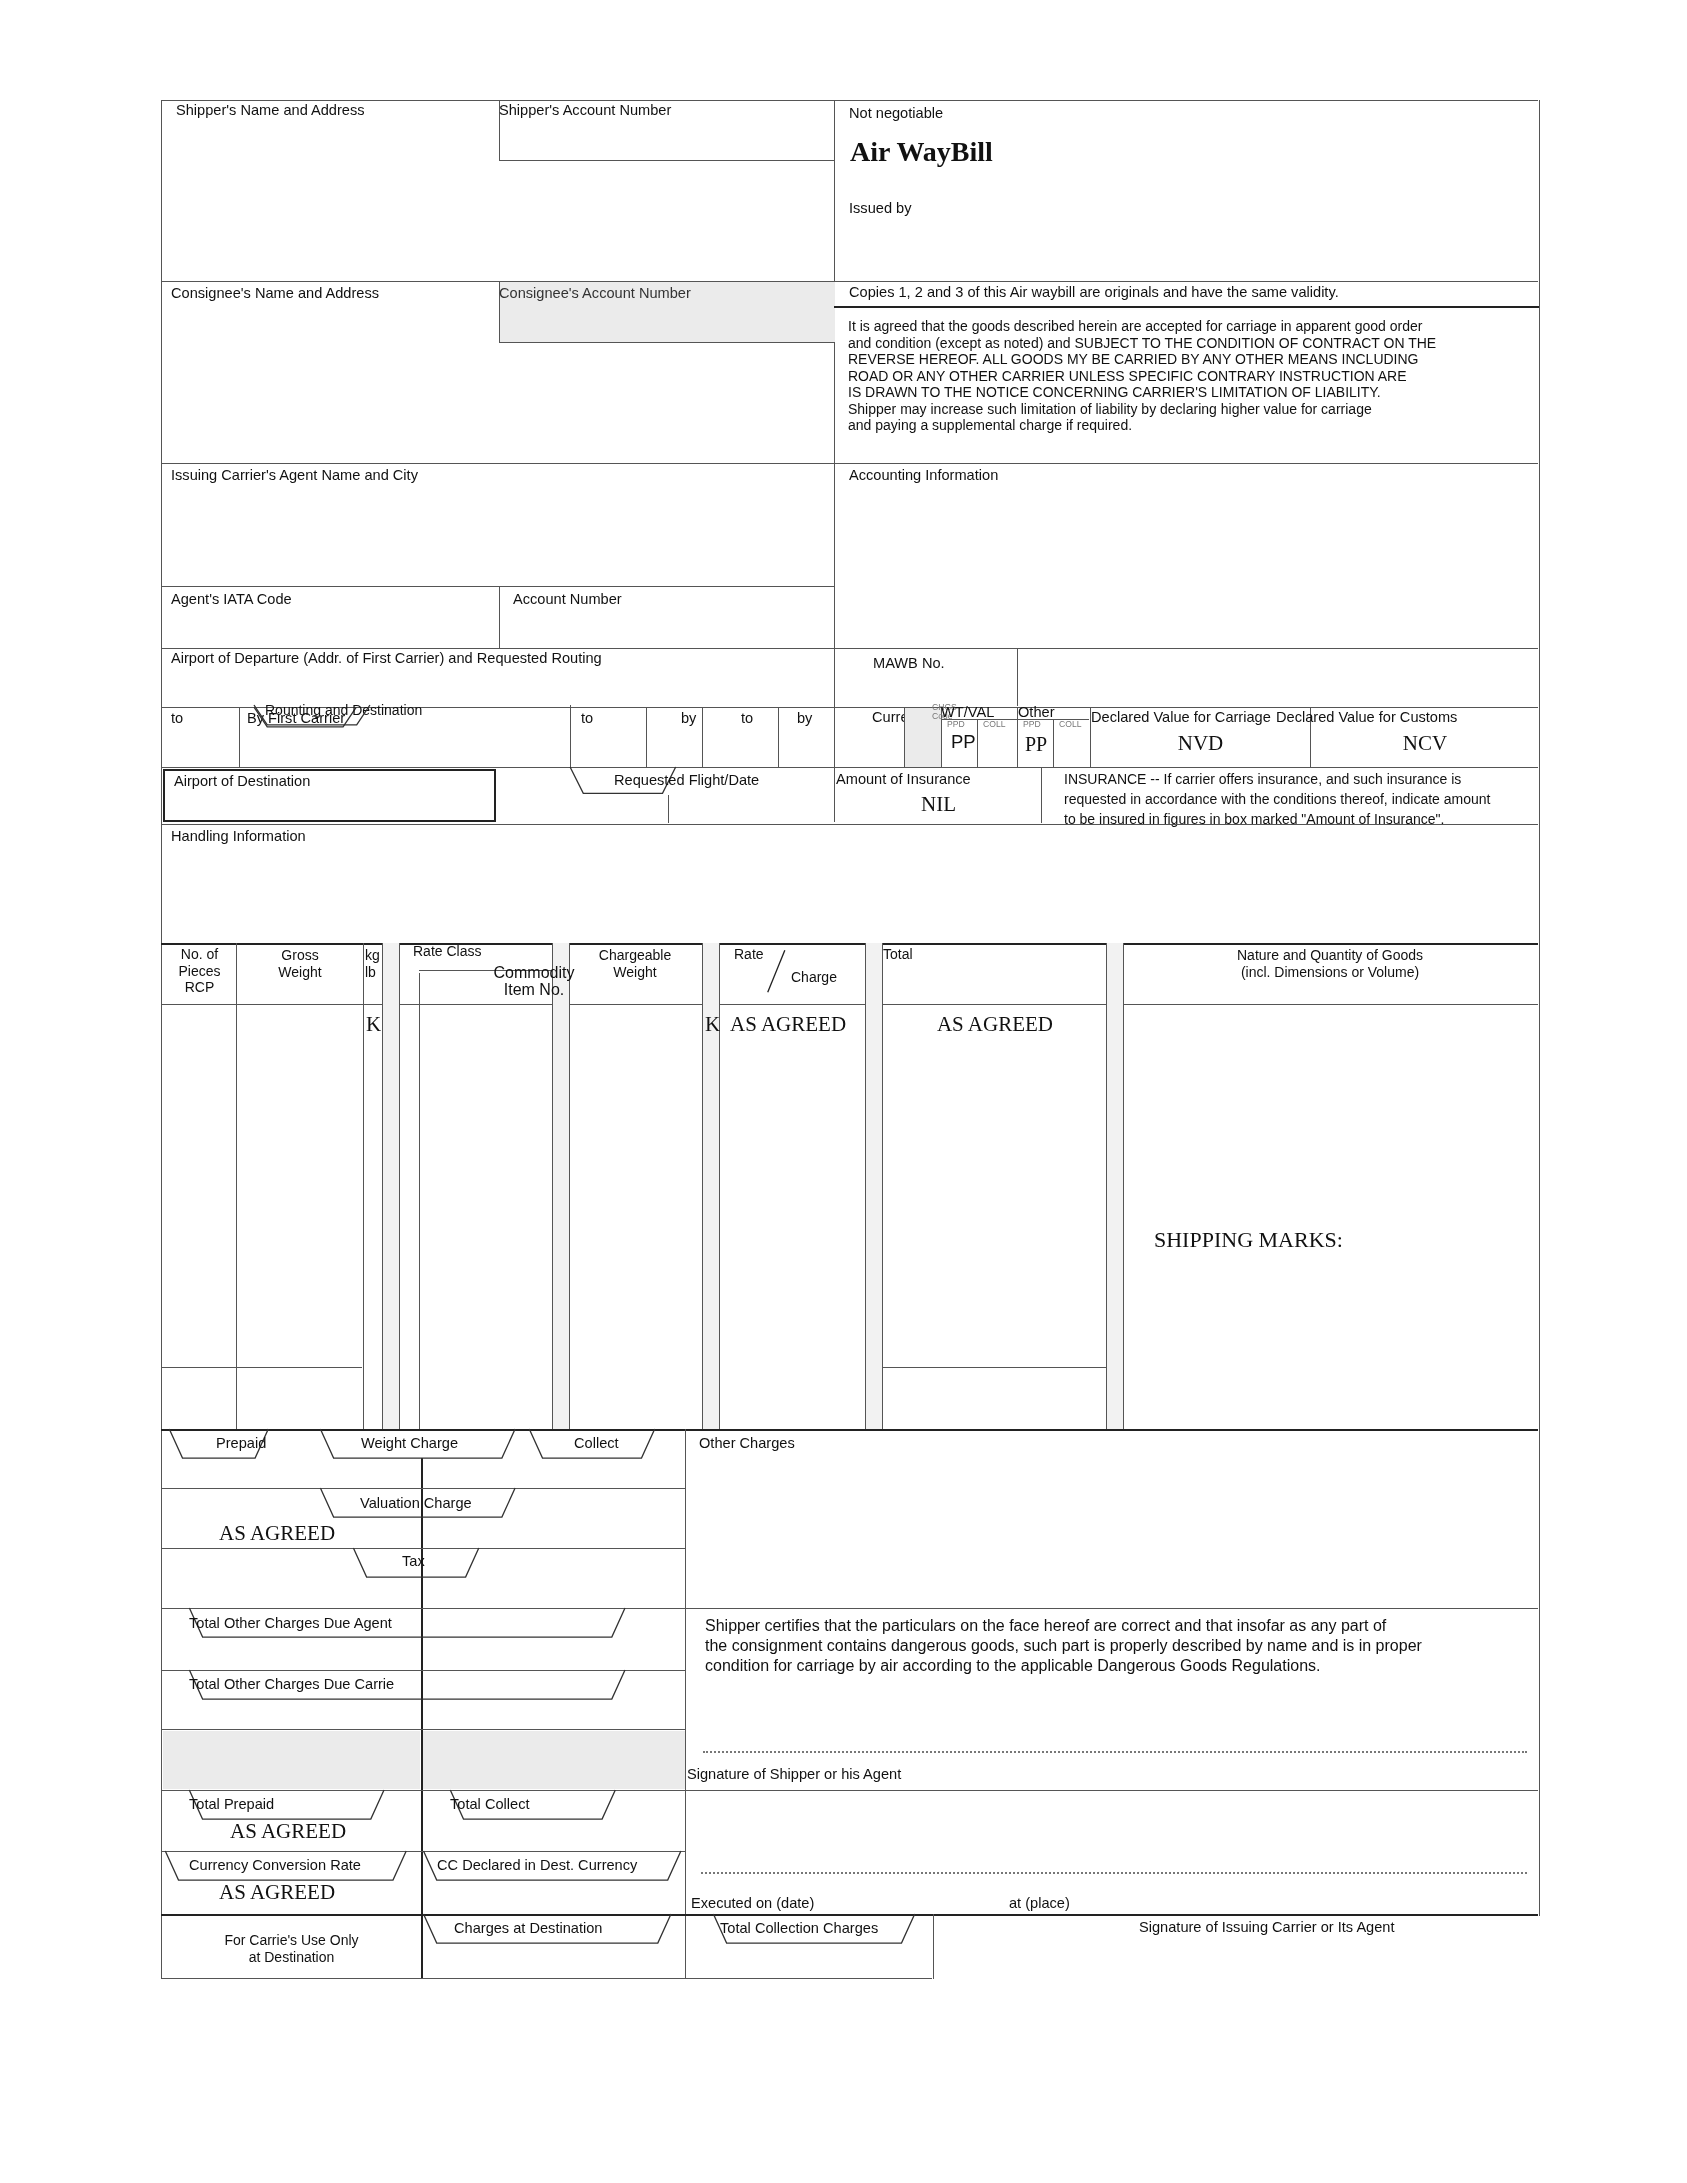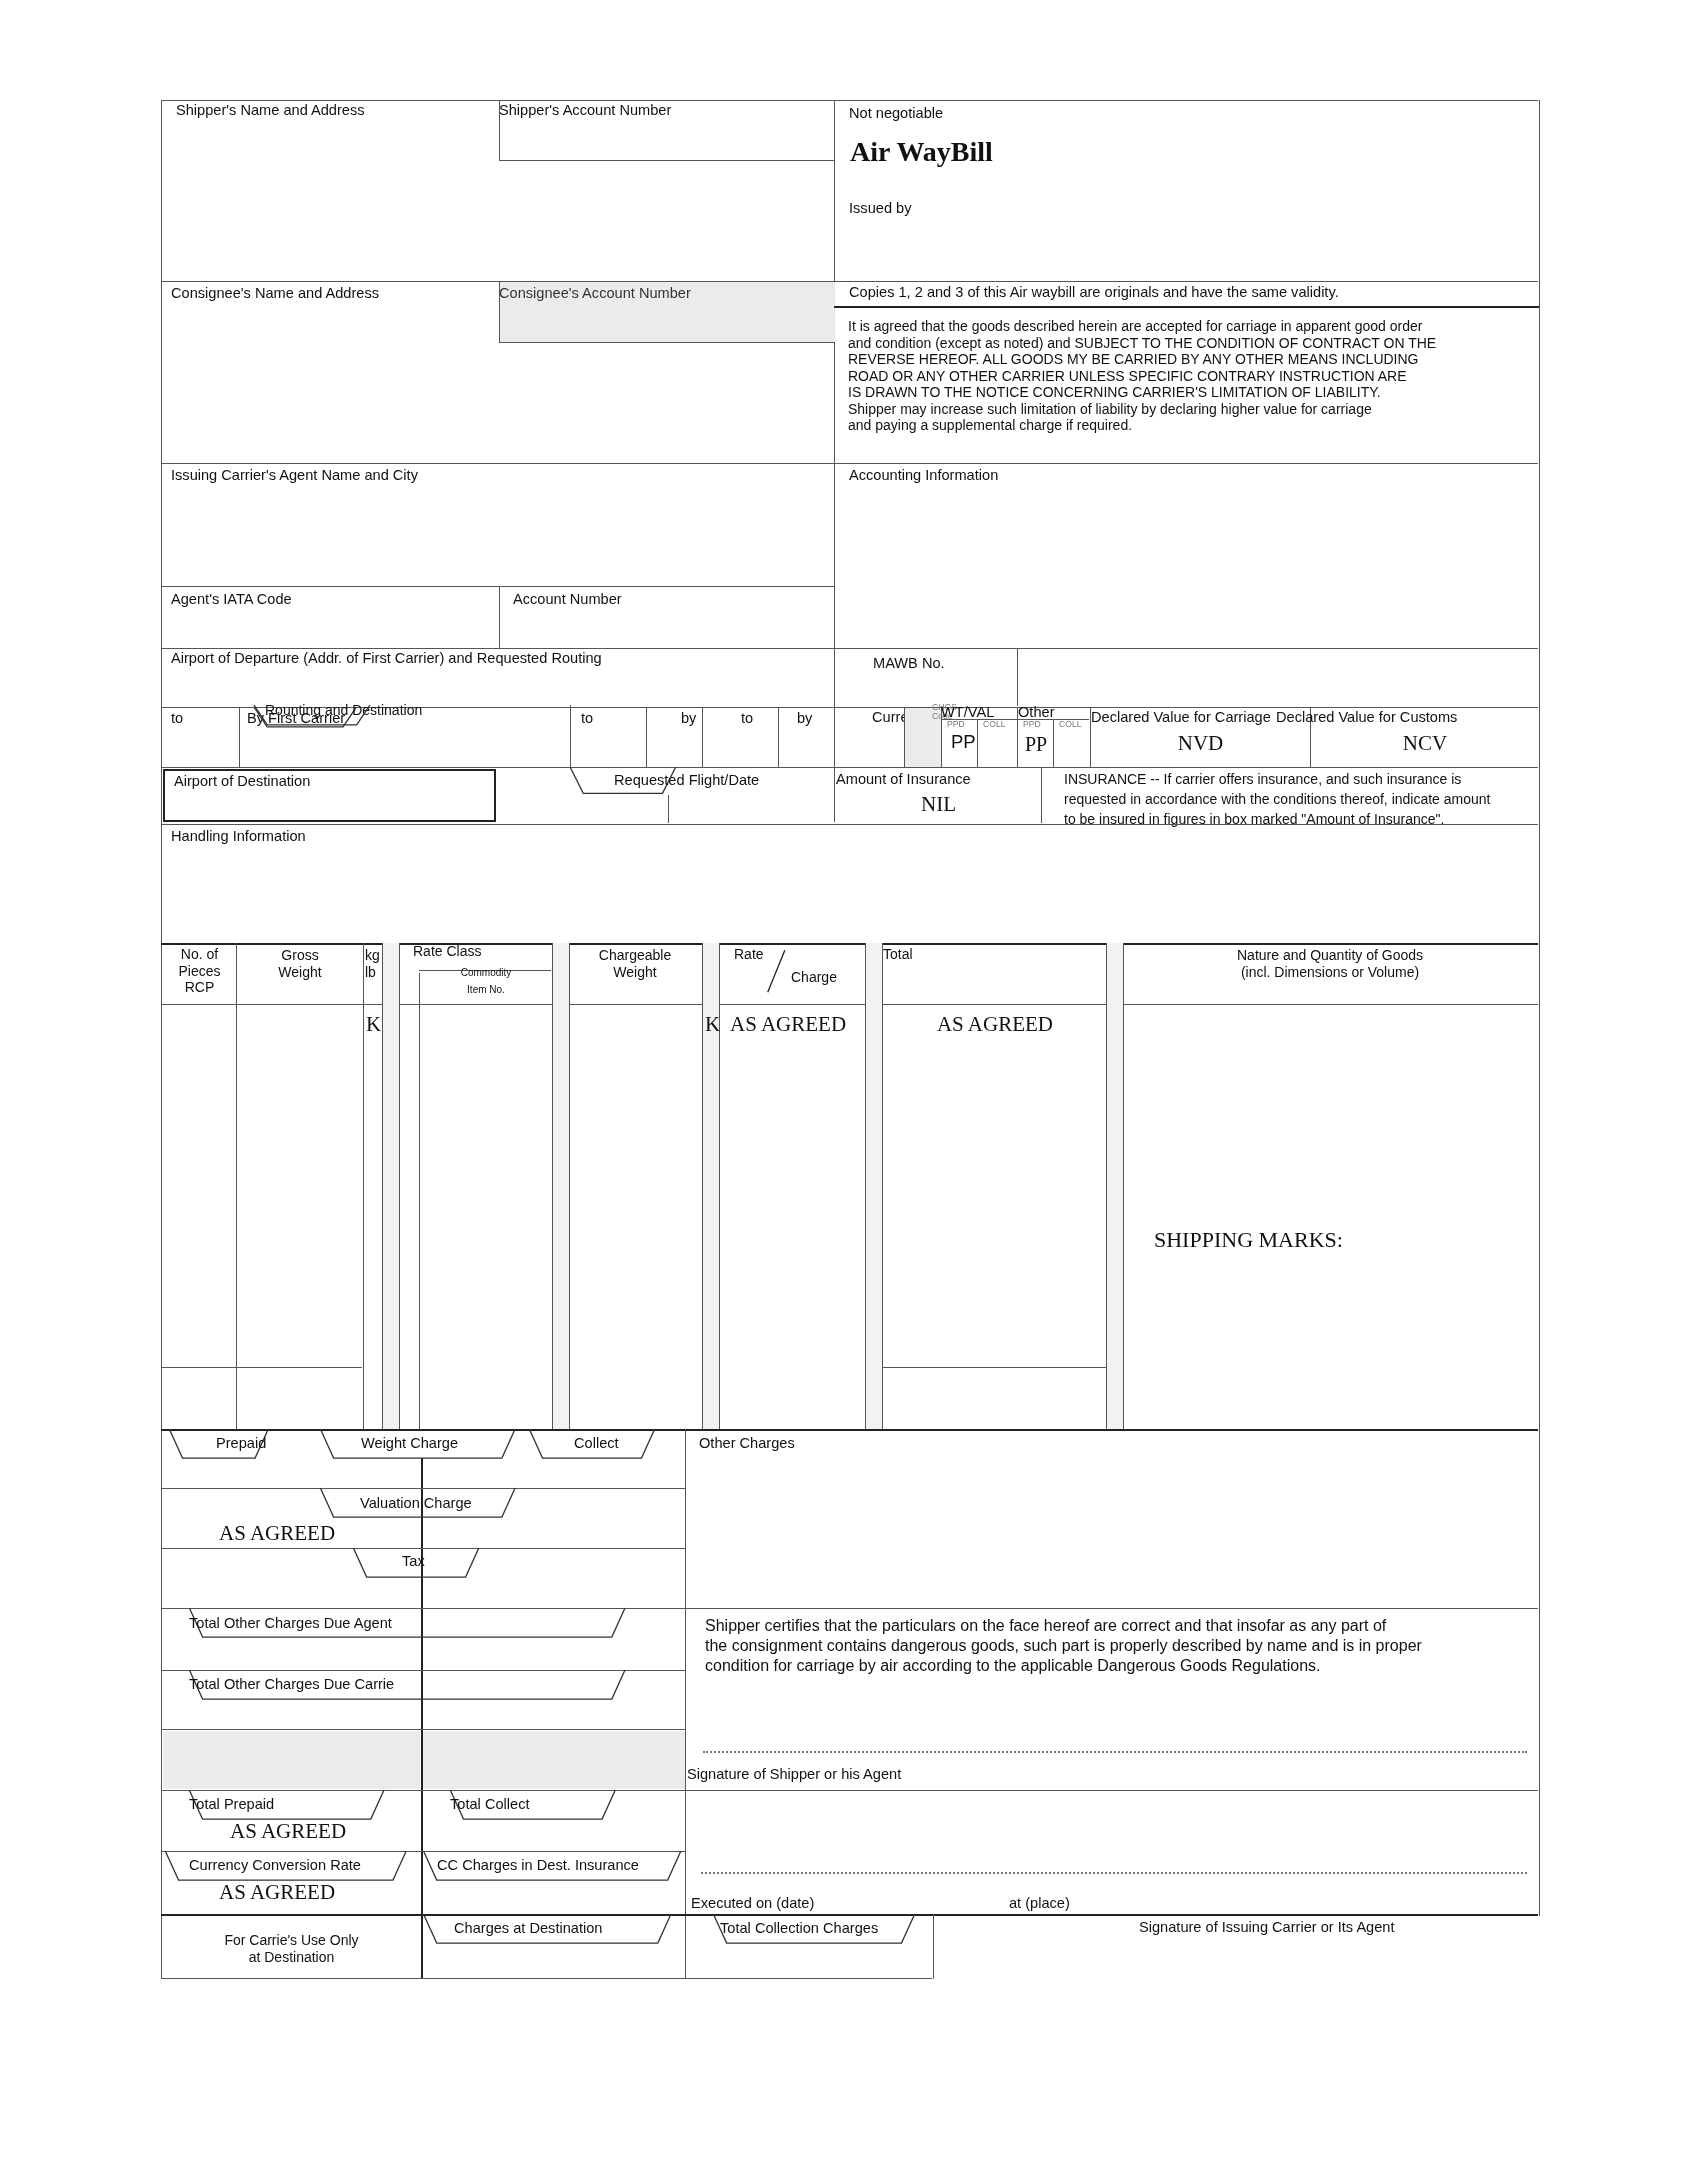--- a/index.html
+++ b/index.html
@@ -163,21 +163,21 @@
 <div class="hl" style="left:883px;top:1367px;width:224px;"></div>
 
 <div class="para" style="left:163px;top:946px;width:73px;text-align:center;font-size:14px;line-height:16.5px;">No. of
 Pieces
 RCP</div>
 <div class="para" style="left:238px;top:947px;width:124px;text-align:center;font-size:14px;line-height:16.5px;">Gross
 Weight</div>
 <div class="para" style="left:365px;top:947px;width:18.5px;font-size:14px;line-height:16.5px;">kg
 lb</div>
 <div class="lbl" style="left:413px;top:944px;font-size:14px;">Rate Class</div>
-<div class="para" style="left:421px;top:965px;width:130px;text-align:center;font-size:10px;line-height:16.5px;">Commodity
+<div class="para" style="left:421px;top:965px;width:130px;text-align:center;font-size:16px;line-height:16.5px;padding-left:48px;">Commodity
 Item No.</div>
 <div class="para" style="left:569px;top:947px;width:132px;text-align:center;font-size:14px;line-height:16.5px;">Chargeable
 Weight</div>
 <div class="lbl" style="left:734px;top:947px;font-size:14px;">Rate</div>
 <svg class="abs" style="left:765px;top:949px;" width="26.5" height="46" viewBox="0 0 40 70">
     <line x1="30" y1="2" x2="4" y2="66" stroke="#222" stroke-width="2"></line>
   </svg>
 <div class="lbl" style="left:791px;top:970px;font-size:14px;">Charge</div>
 <div class="lbl c" style="left:883px;top:947px;width:224px;font-size:14px;">Total</div>
 <div class="para" style="left:1123px;top:947px;width:414px;text-align:center;font-size:14px;line-height:16.5px;">Nature and Quantity of Goods
@@ -271,21 +271,21 @@
 
 <div class="hl" style="left:161px;top:1851px;width:524px;"></div>
 <svg class="trap" style="left:165px;top:1851px;" width="258" height="33" viewBox="0 0 390 50">
     <polyline points="0,0 20,44 345,44 365,0"></polyline>
   </svg>
 <div class="lbl" style="left:189px;top:1857px;">Currency Conversion Rate</div>
 <div class="val" style="left:219px;top:1882px;">AS AGREED</div>
 <svg class="trap" style="left:423px;top:1851px;" width="265" height="33" viewBox="0 0 400 50">
     <polyline points="0,0 20,44 370,44 390,0"></polyline>
   </svg>
-<div class="lbl" style="left:437px;top:1857px;">CC Charges in Dest. Insurance</div>
+<div class="lbl" style="left:437px;top:1857px;">CC Declared in Dest. Currency</div>
 <div class="abs" style="left:423px;top:1882px;width:261px;height:26.5px;"></div>
 
 <div class="dots" style="left:701px;top:1872px;width:826px;"></div>
 <div class="lbl" style="left:691px;top:1895px;">Executed on (date)</div>
 <div class="lbl" style="left:1009px;top:1895px;">at (place)</div>
 <div class="lbl" style="left:1139px;top:1919px;">Signature of Issuing Carrier or Its Agent</div>
 
 <div class="hl dark" style="left:161px;top:1914px;width:1377px;"></div>
 <div class="para" style="left:163px;top:1932px;width:257px;text-align:center;font-size:14px;line-height:16.5px;">For Carrie's Use Only
 at Destination</div>

